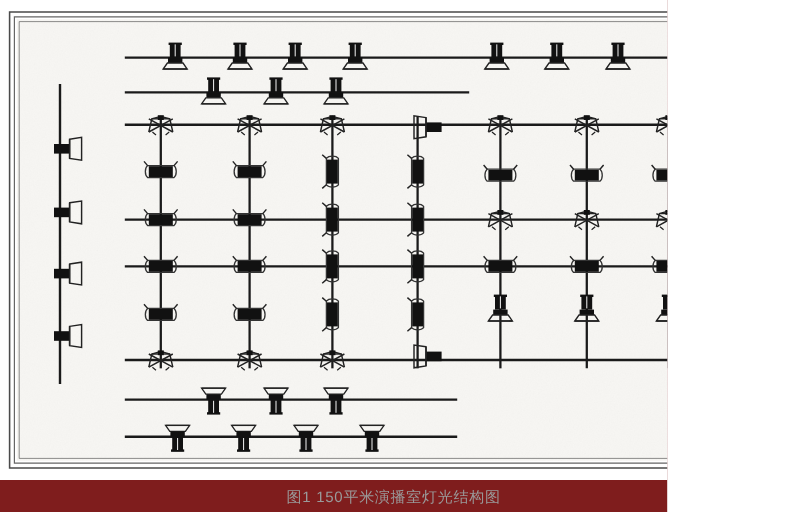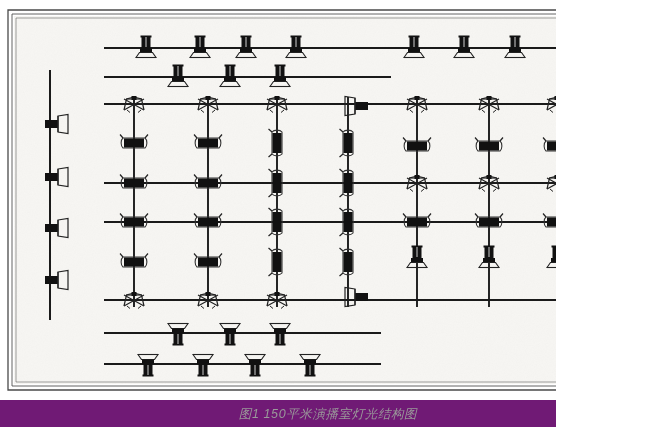--- a/index.html
+++ b/index.html
@@ -5,23 +5,22 @@
   html, body {
     margin: 0;
     padding: 0;
     background: #ffffff;
     font-family: "Liberation Sans", sans-serif;
   }
   #page {
     position: relative;
     width: 556px;
     height: 427px;
-    background: #701a75;
+    background: #7f1d1d;
     overflow: hidden;
-    font-style: italic;
   }
   #figure-area {
     position: absolute;
     left: 0;
     top: 0;
     width: 656px;
     height: 400px;
   }
   #figure-svg {
     display: block;

